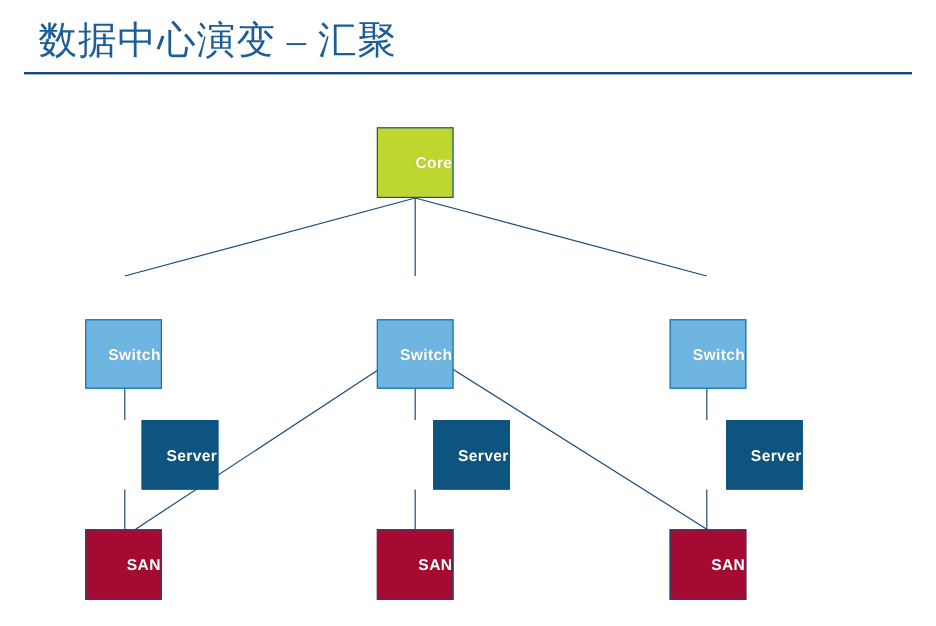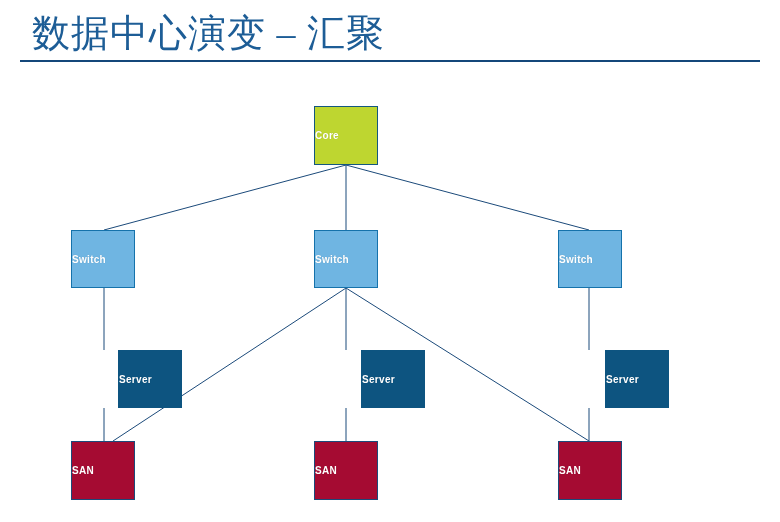--- a/index.html
+++ b/index.html
@@ -21,21 +21,21 @@
     width: 780px;
     height: 522px;
     background: #ffffff;
   }
   
   #slide-title {
     position: absolute;
     left: 32px;
     top: 14px;
     font-family: "Liberation Serif", "DejaVu Serif", serif;
-    font-size: 38px;
+    font-size: 32px;
     line-height: 38px;
     letter-spacing: 1px;
     color: #1f5campaign;
     color: #1d5d96;
     white-space: nowrap;
   }
   #title-rule {
     position: absolute;
     left: 20px;
     top: 60px;
@@ -56,35 +56,36 @@
     left: 0; top: 0;
     width: 780px;
     height: 522px;
   }
   
   .node {
     position: absolute;
     box-sizing: border-box;
     display: flex;
     align-items: center;
-    justify-content: flex-start;
-    font-size: 10px;
+    justify-content: flex-end;
+    font-size: 13px;
     font-weight: bold;
     color: #ffffff;
     letter-spacing: 0.3px;
     text-shadow: 0 0 1px rgba(0,0,0,0.18);
     z-index: 3;
   }
   .node.core {
     background: #bed630;
     border: 1.5px solid #14577f;
   }
   .node.switch {
     background: #6fb5e2;
     border: 1.5px solid #1572ab;
+    margin-top: 36px;
   }
   .node.server {
     background: #0d5480;
     border: 1px solid #0d5480;
     margin-left: 47px;
   }
   .node.san {
     background: #a50b32;
     border: 1.5px solid #1b4a7a;
   }

